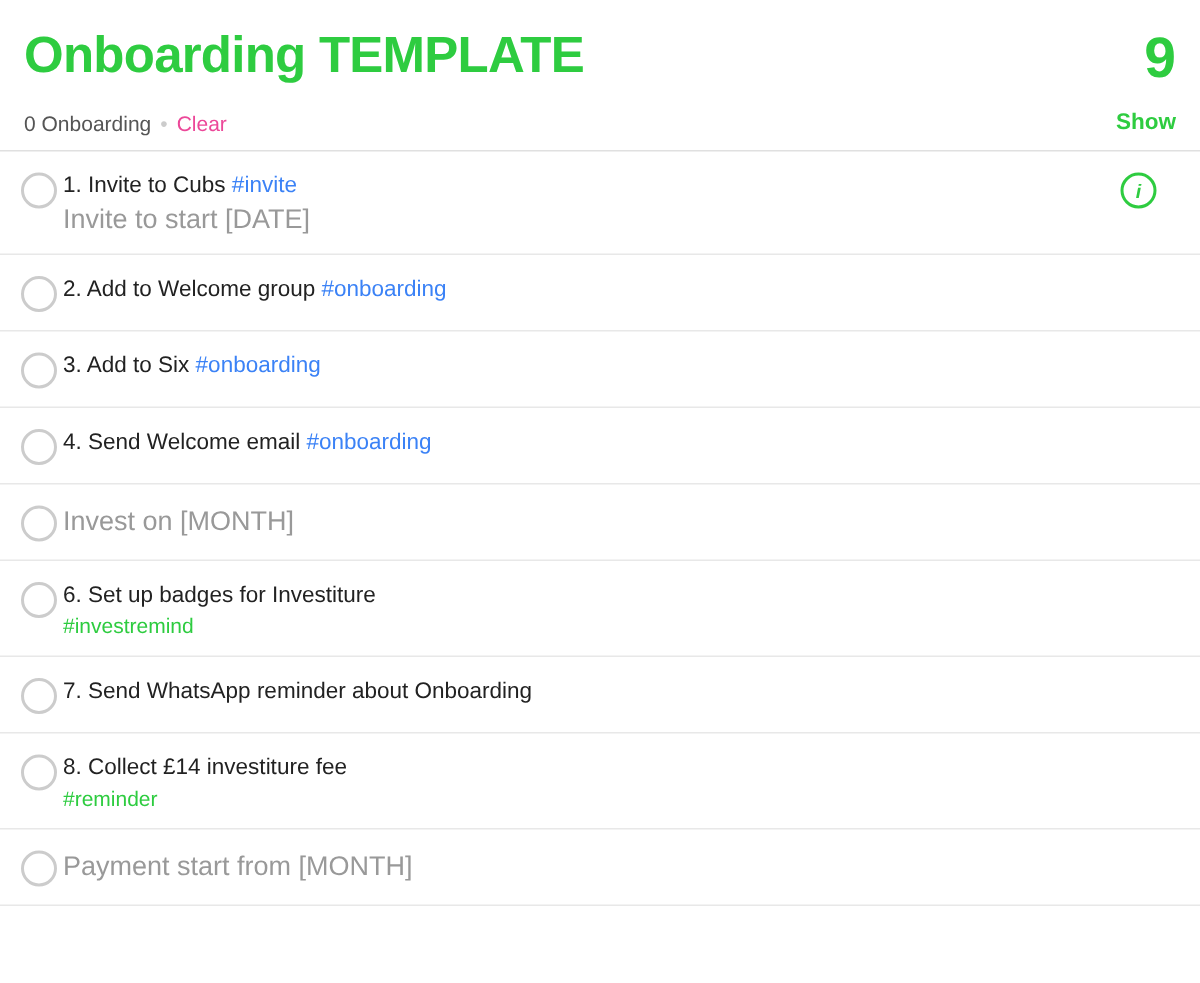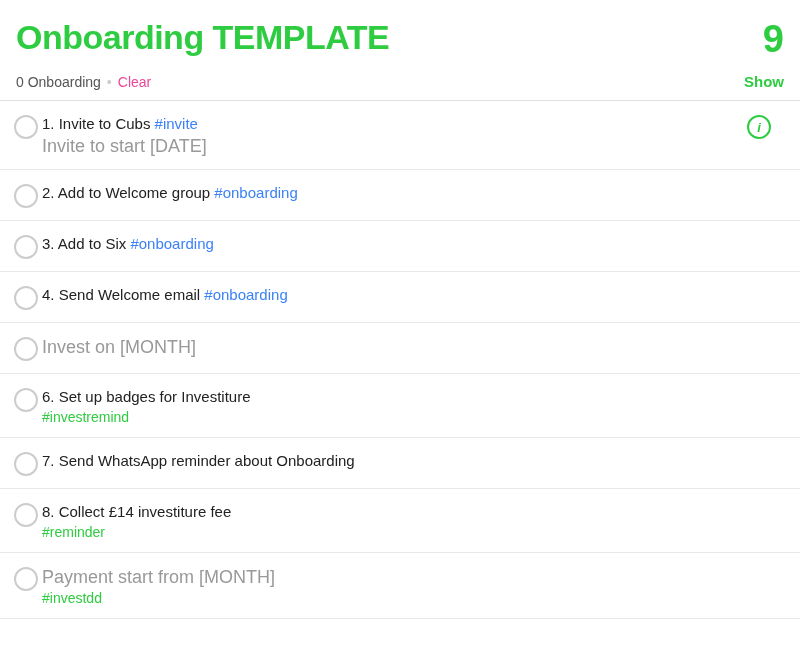--- a/index.html
+++ b/index.html
@@ -188,15 +188,15 @@
     <li class="task-item">
       <div class="task-checkbox"></div>
       <div class="task-content"><span class="task-title"><span>7. </span><span>Send WhatsApp reminder about Onboarding </span></span></div>
     </li>
     <li class="task-item">
       <div class="task-checkbox"></div>
       <div class="task-content"><span class="task-title"><span>8. </span><span>Collect £14 investiture fee </span></span><span class="tag-green">#reminder</span></div>
     </li>
     <li class="task-item">
       <div class="task-checkbox"></div>
-      <div class="task-content"><div class="task-subtitle">Payment start from [MONTH]</div><span class="tag-green">#investdd</span></div>
+      <div class="task-content"><div class="task-subtitle">Payment start from [MONTH]</div></div>
     </li>
   </ul>
 
 </body></html>

